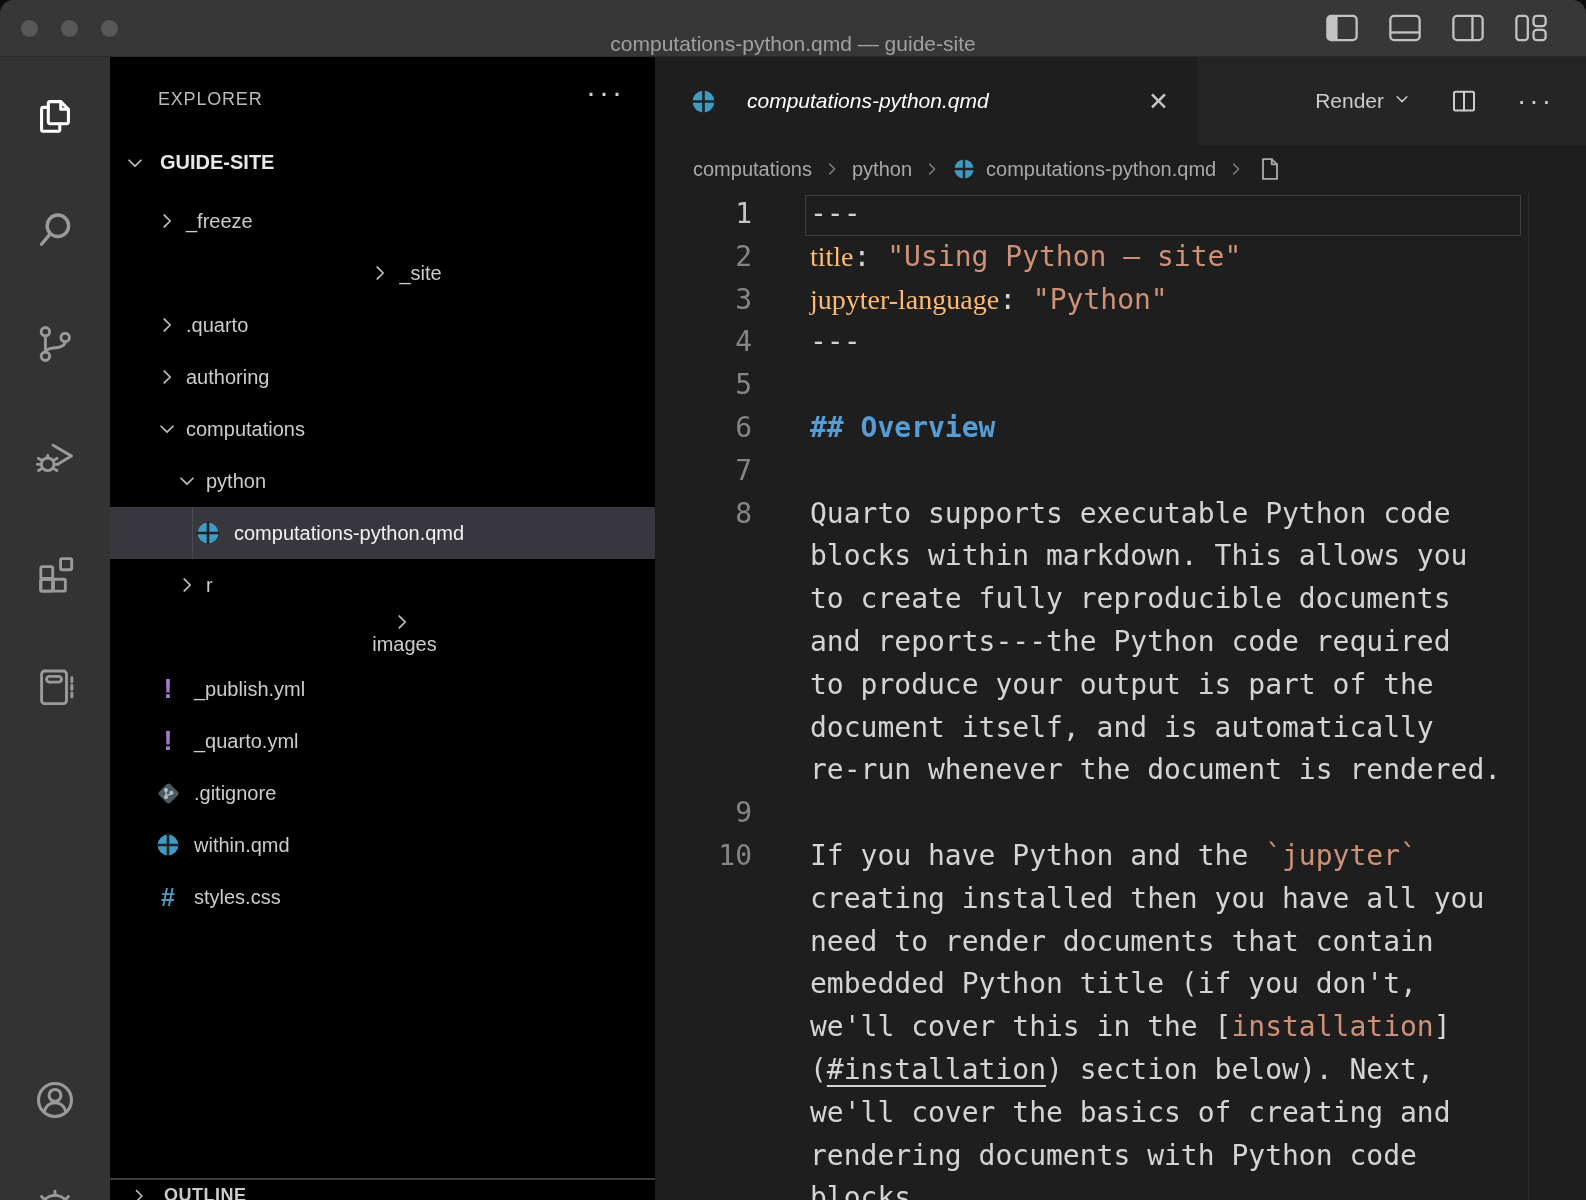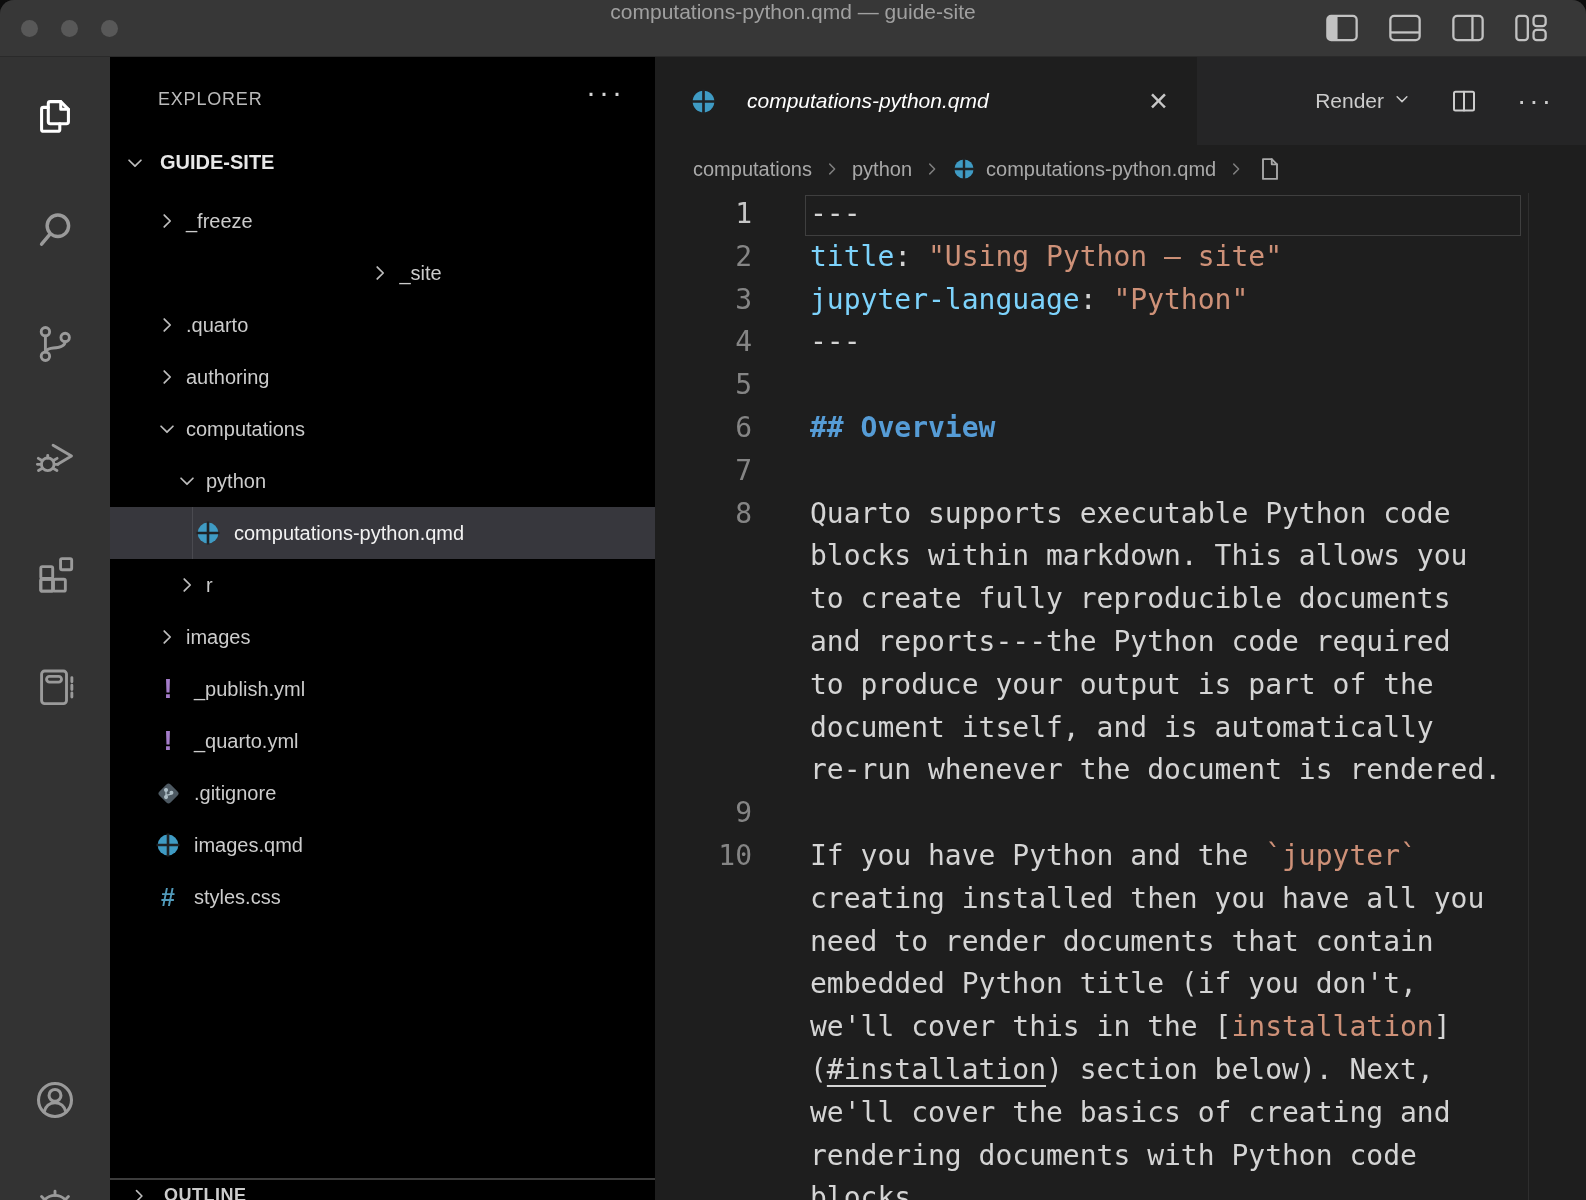--- a/index.html
+++ b/index.html
@@ -1,21 +1,21 @@
 <!DOCTYPE html>
 <html><head>
 <meta charset="utf-8">
 <style>
   html,body{margin:0;padding:0;background:#0d0d0d;}
   .window{position:relative;width:1586px;height:1200px;overflow:hidden;background:#1e1e1e;
     border-radius:14px 14px 0 0;font-family:"Liberation Sans",sans-serif;}
 
   
   .titlebar{position:relative;height:56px;background:#373737;border-bottom:1px solid #2a2a2a;
-    display:flex;align-items:flex-start;}
+    display:flex;align-items:flex-end;}
   .traffic{position:absolute;left:21px;top:20px;display:flex;gap:23px;}
   .light{width:17px;height:17px;border-radius:50%;background:#585858;}
   .win-title{flex:1;text-align:center;color:#a0a0a0;font-size:21px;font-weight:500;}
   .layout-icons{position:absolute;right:38px;top:0;height:56px;display:flex;gap:29px;align-items:center;color:#c2c2c2;}
   .layout-icons .lic{display:flex;align-items:center;}
 
   
   .main{display:flex;height:1143px;}
 
   
@@ -56,21 +56,21 @@
   .codearea{position:absolute;top:136px;left:0;right:0;bottom:0;background:#1e1e1e;
     font-family:"DejaVu Sans Mono","Liberation Mono",monospace;font-size:28px;}
   .crow{position:relative;height:42.8px;line-height:42.8px;white-space:pre;}
   .lnum{position:absolute;left:0;width:97px;text-align:right;color:#858585;}
   .lnum.cur{color:#c6c6c6;}
   .ctext{position:absolute;left:155px;top:0;}
   .curline{position:absolute;left:150px;top:2px;width:716px;height:41px;border:1px solid #3f3f3f;box-sizing:border-box;pointer-events:none;}
   .minimap-divider{position:absolute;left:873px;top:0;bottom:0;width:1px;background:#2e2e2e;}
 
   .c-plain{color:#d4d4d4;}
-  .c-key{color:#7dd3fc;}
+  .c-key{color:#fdba74;font-family:Liberation Serif, serif;}
   .c-str{color:#ce9178;}
   .c-head{color:#569cd6;font-weight:bold;}
   .c-link{color:#d4d4d4;text-decoration:underline;text-underline-offset:6px;}
 
   .yml-glyph{color:#a47cc9;font-weight:700;font-size:27px;}
   .css-glyph{color:#519aba;font-weight:700;font-size:25px;}
 </style>
 </head>
 <body>
 
@@ -263,21 +263,21 @@
             <span>computations-python.qmd</span>
           </div>
           <div class="tree-row" style="padding-left: 64px;">
             <span class="chev">
               <svg width="22" height="22" viewBox="0 0 24 24" fill="none" stroke="currentColor" stroke-width="1.9" stroke-linecap="round" stroke-linejoin="round">
                 <path d="M9 5.5 15.5 12 9 18.5"></path>
               </svg>
             </span>
             <span>r</span>
           </div>
-          <div class="tree-row" style="padding-left: 44px;">
+          <div class="tree-row" style="padding-left: 44px; flex-direction: column;">
             <span class="chev">
               <svg width="22" height="22" viewBox="0 0 24 24" fill="none" stroke="currentColor" stroke-width="1.9" stroke-linecap="round" stroke-linejoin="round">
                 <path d="M9 5.5 15.5 12 9 18.5"></path>
               </svg>
             </span>
             <span>images</span>
           </div>
           <div class="tree-row" style="padding-left: 44px;">
             <span class="ficon">
               <span class="yml-glyph">!</span>
@@ -305,21 +305,21 @@
             </span>
             <span>.gitignore</span>
           </div>
           <div class="tree-row" style="padding-left: 44px;">
             <span class="ficon">
               <svg width="26" height="26" viewBox="0 0 24 24">
                 <circle cx="12" cy="12" r="9.6" fill="#3f9bc4"></circle>
                 <path d="M12 1.4v21.2M1.4 12h21.2" stroke="#1f2326" stroke-width="2.4"></path>
               </svg>
             </span>
-            <span>images.qmd</span>
+            <span>within.qmd</span>
           </div>
           <div class="tree-row" style="padding-left: 44px;">
             <span class="ficon">
               <span class="css-glyph">#</span>
             </span>
             <span>styles.css</span>
           </div>
         </div>
       <div class="sb-divider"></div>
       <div class="sb-outline">

